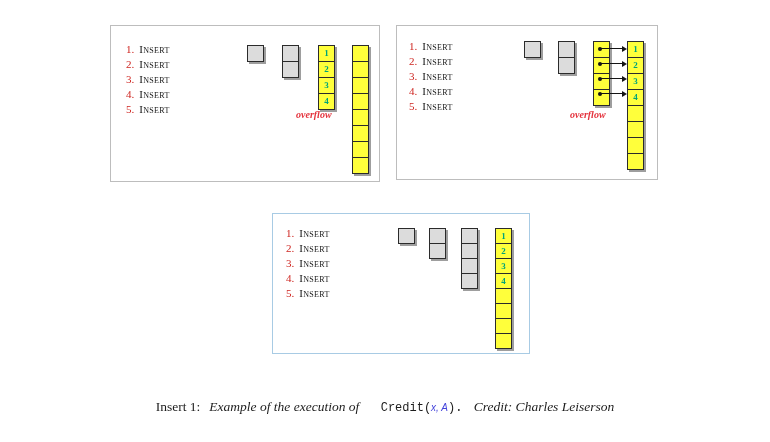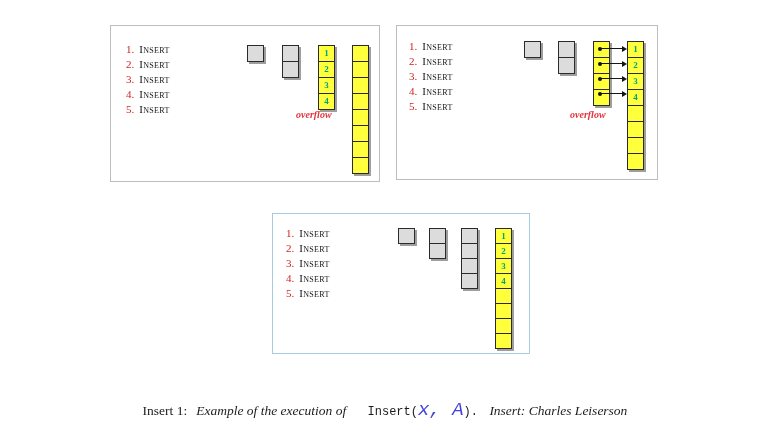--- a/index.html
+++ b/index.html
@@ -31,21 +31,21 @@
   .arrow .dot{position:absolute;left:0;top:1.5px;width:4px;height:4px;border-radius:50%;background:#141414;}
   .arrow .shaft{position:absolute;left:2px;right:2px;top:2.9px;height:1.3px;background:#141414;}
   .arrow .head{position:absolute;right:0;top:0.5px;width:0;height:0;
                border-left:5px solid #141414;border-top:3px solid transparent;border-bottom:3px solid transparent;}
   
   .caption{position:absolute;left:0;right:0;top:399px;text-align:center;font-size:13.5px;color:#1c1c1c;white-space:nowrap;}
   .cap-label{margin-right:9px;}
   .cap-italic{font-style:italic;}
   .cap-body{margin-right:18px;}
   .cap-code{font-family:"Liberation Mono", monospace;font-size:12px;}
-  .cap-math{font-family:Liberation Mono, monospace;font-style:italic;color:var(--math-blue,#4444db);font-size:19px;}
+  .cap-math{font-family:Liberation Sans, sans-serif;font-style:italic;color:var(--math-blue,#4444db);font-size:10px;}
   .cap-credit{margin-left:8px;}
 </style>
 </head>
 <body>
 
 <div class="canvas">
 
   <section class="panel" style="left:110px;top:25px;width:268px;height:155px;">
     <div class="steps" style="left:15px;top:16px;">
       <div class="step"><span class="num">1.</span><span class="lbl">Insert</span></div>
@@ -186,17 +186,17 @@
         </div>
       <div class="cell y h14"></div>
       <div class="cell y h14"></div>
       <div class="cell y h14"></div>
       <div class="cell y h14"></div>
     </div>
   </section>
 
   <div class="caption">
     <span class="cap-label">Insert 1:</span><span class="cap-italic cap-body">Example of the execution of</span>
-    <span class="cap-code">Insert(</span><span class="cap-math">x, A</span><span class="cap-code">).</span>
-    <span class="cap-italic cap-credit">Insert: Charles Leiserson</span>
+    <span class="cap-code">Credit(</span><span class="cap-math">x, A</span><span class="cap-code">).</span>
+    <span class="cap-italic cap-credit">Credit: Charles Leiserson</span>
   </div>
 
 </div>
 
 </body></html>

